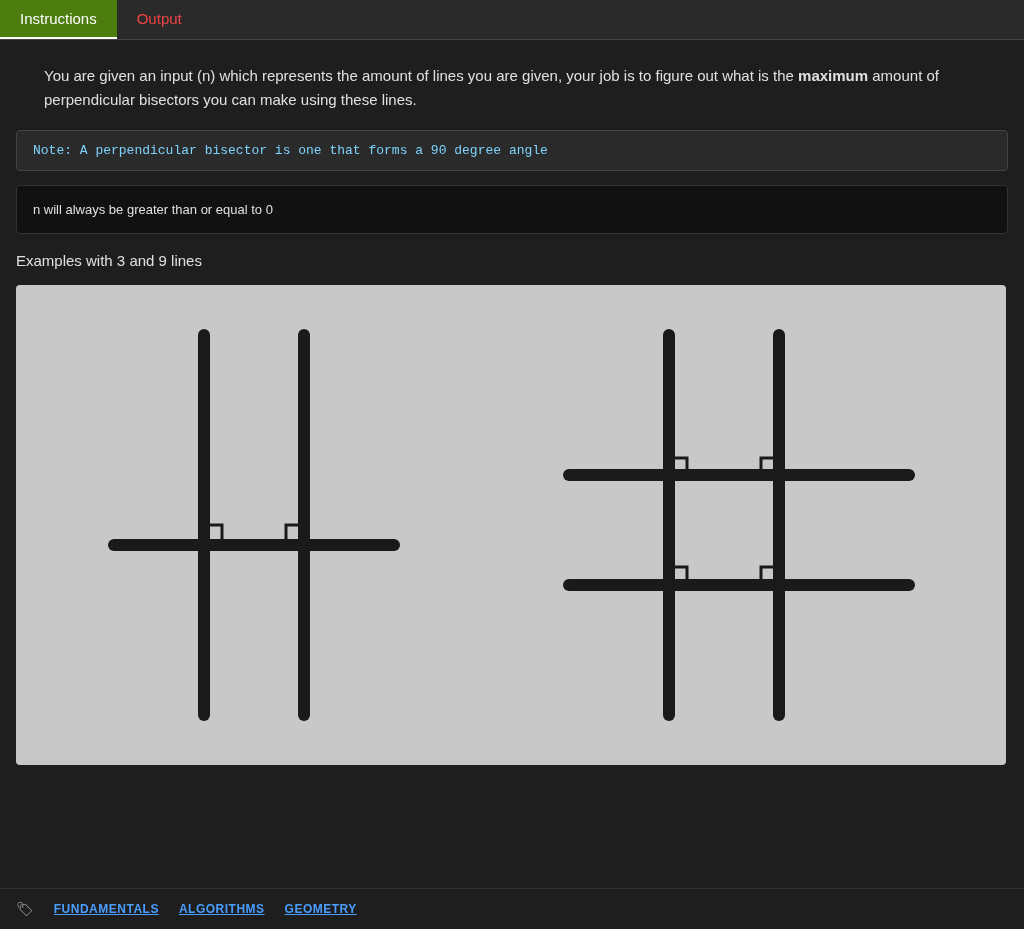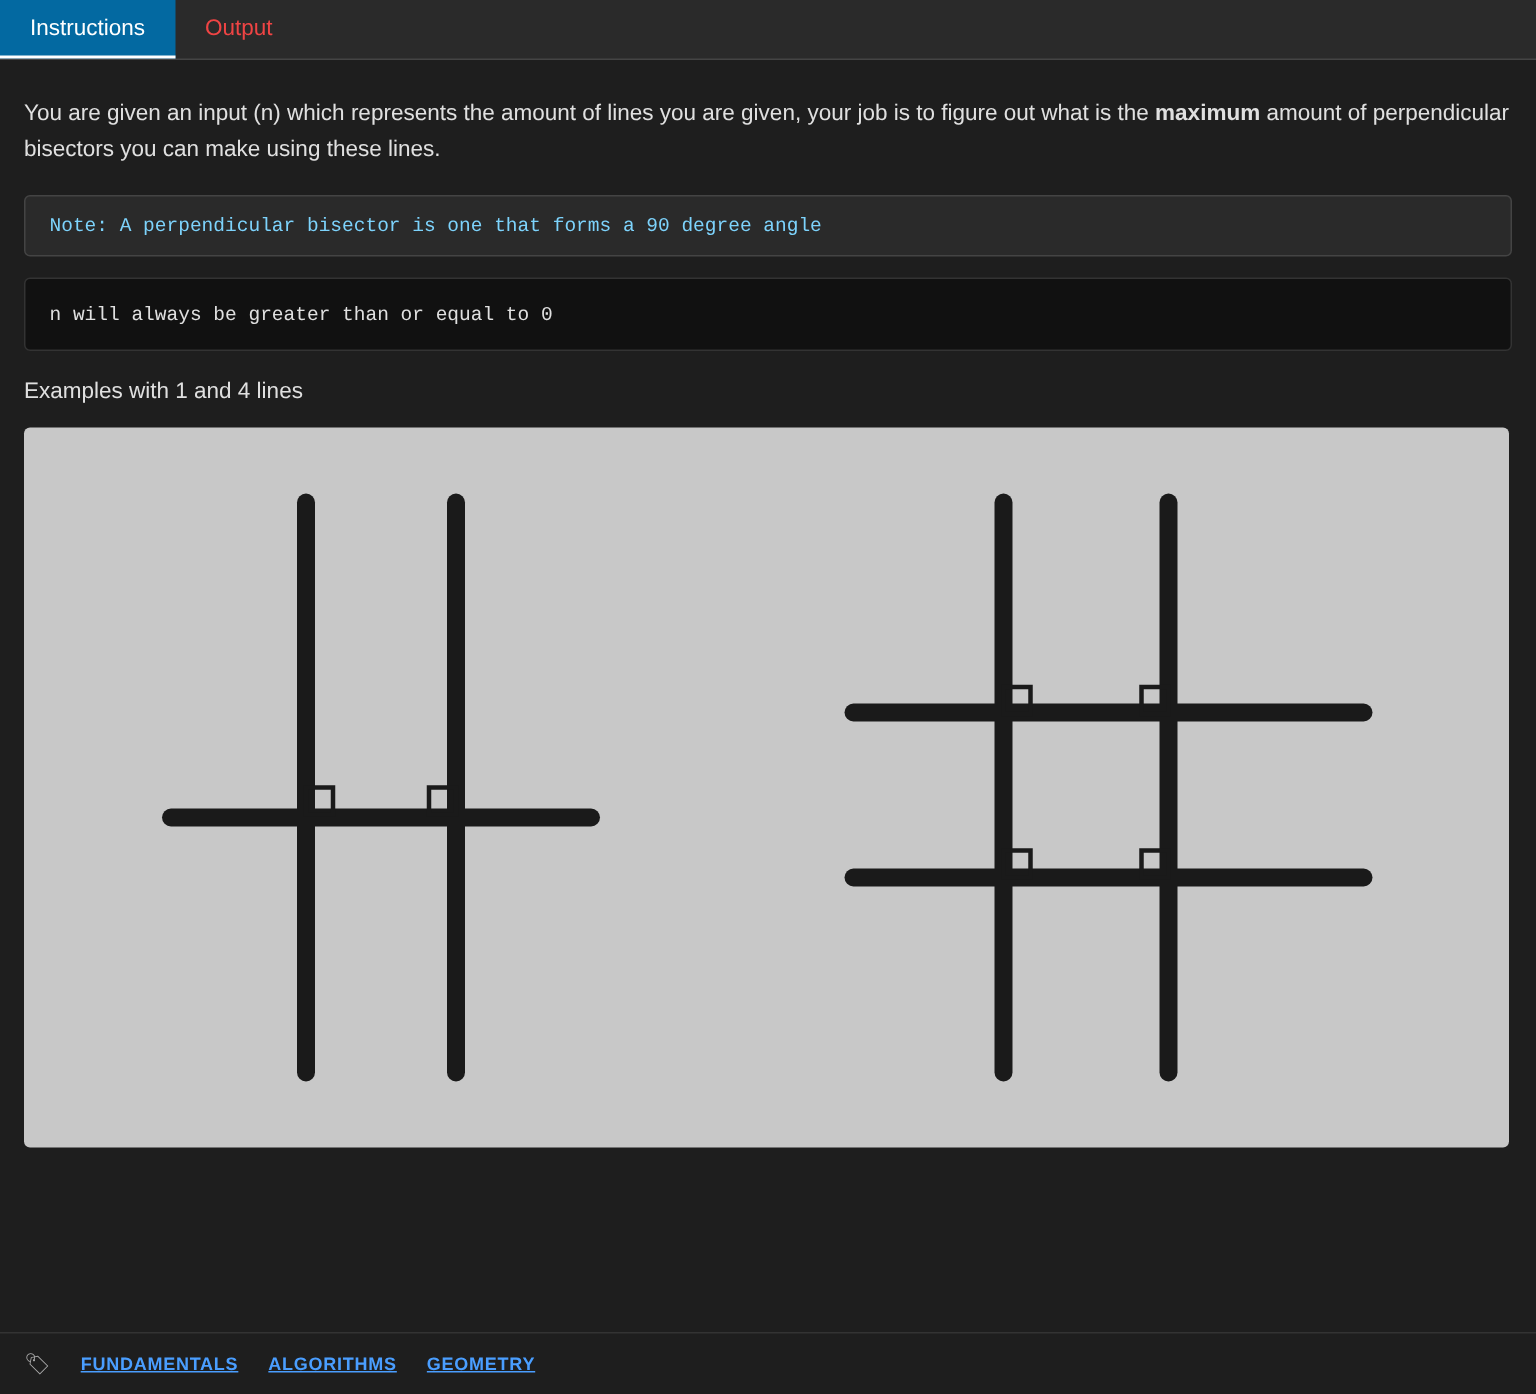--- a/index.html
+++ b/index.html
@@ -20,54 +20,55 @@
     }
 
     .tab {
       padding: 10px 20px;
       cursor: pointer;
       font-size: 15px;
       color: #ef4444;
     }
 
     .tab.active {
-      background: #0369a1;
+      background: #4d7c0f;
       color: #fff;
       border-bottom: 2px solid #fff;
     }
 
     .content {
       padding: 24px 16px 16px 16px;
       max-width: 1024px;
     }
 
     .description {
       font-size: 15px;
       line-height: 1.6;
       color: #e0e0e0;
       margin-bottom: 18px;
+      margin-left: 28px;
     }
 
     .description strong {
       font-weight: bold;
     }
 
     .code-block {
       font-family: 'Courier New', monospace;
       font-size: 13px;
       background: #2a2a2a;
       border: 1px solid #444;
       border-radius: 4px;
       padding: 12px 16px;
       color: #7dd3fc;
       margin-bottom: 14px;
     }
 
     .code-block-dark {
-      font-family: Liberation Mono, monospace;
+      font-family: Liberation Sans, sans-serif;
       font-size: 13px;
       background: #111;
       border: 1px solid #333;
       border-radius: 4px;
       padding: 16px;
       color: #e0e0e0;
       margin-bottom: 18px;
     }
 
     .examples-label {
@@ -128,21 +129,21 @@
 <div class="content">
 
   <p class="description">
     <span>You are given an input (n) which represents the amount of lines you are given, your job is to figure out what is the </span><strong>maximum</strong><span> amount of perpendicular bisectors you can make using these lines.</span>
   </p>
 
   <div class="code-block">Note: A perpendicular bisector is one that forms a 90 degree angle</div>
 
   <div class="code-block-dark">n will always be greater than or equal to 0</div>
 
-  <p class="examples-label">Examples with 1 and 4 lines</p>
+  <p class="examples-label">Examples with 3 and 9 lines</p>
 
   <div class="diagram-container">
 
     <svg width="320" height="420" viewBox="0 0 320 420">
 
       <line x1="110" y1="20" x2="110" y2="400" stroke="#1a1a1a" stroke-width="12" stroke-linecap="round"></line>
 
       <line x1="210" y1="20" x2="210" y2="400" stroke="#1a1a1a" stroke-width="12" stroke-linecap="round"></line>
 
       <line x1="20" y1="230" x2="300" y2="230" stroke="#1a1a1a" stroke-width="12" stroke-linecap="round"></line>

